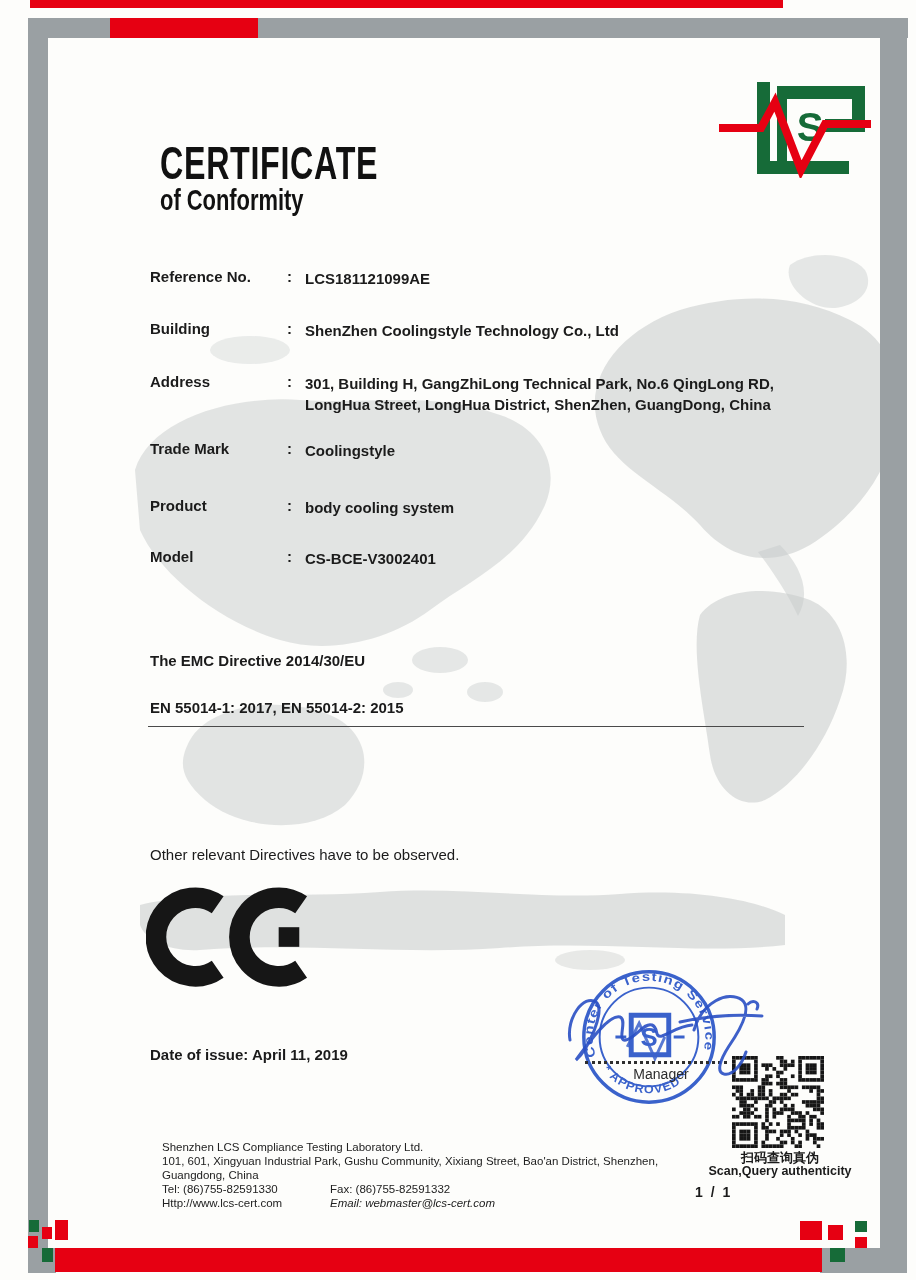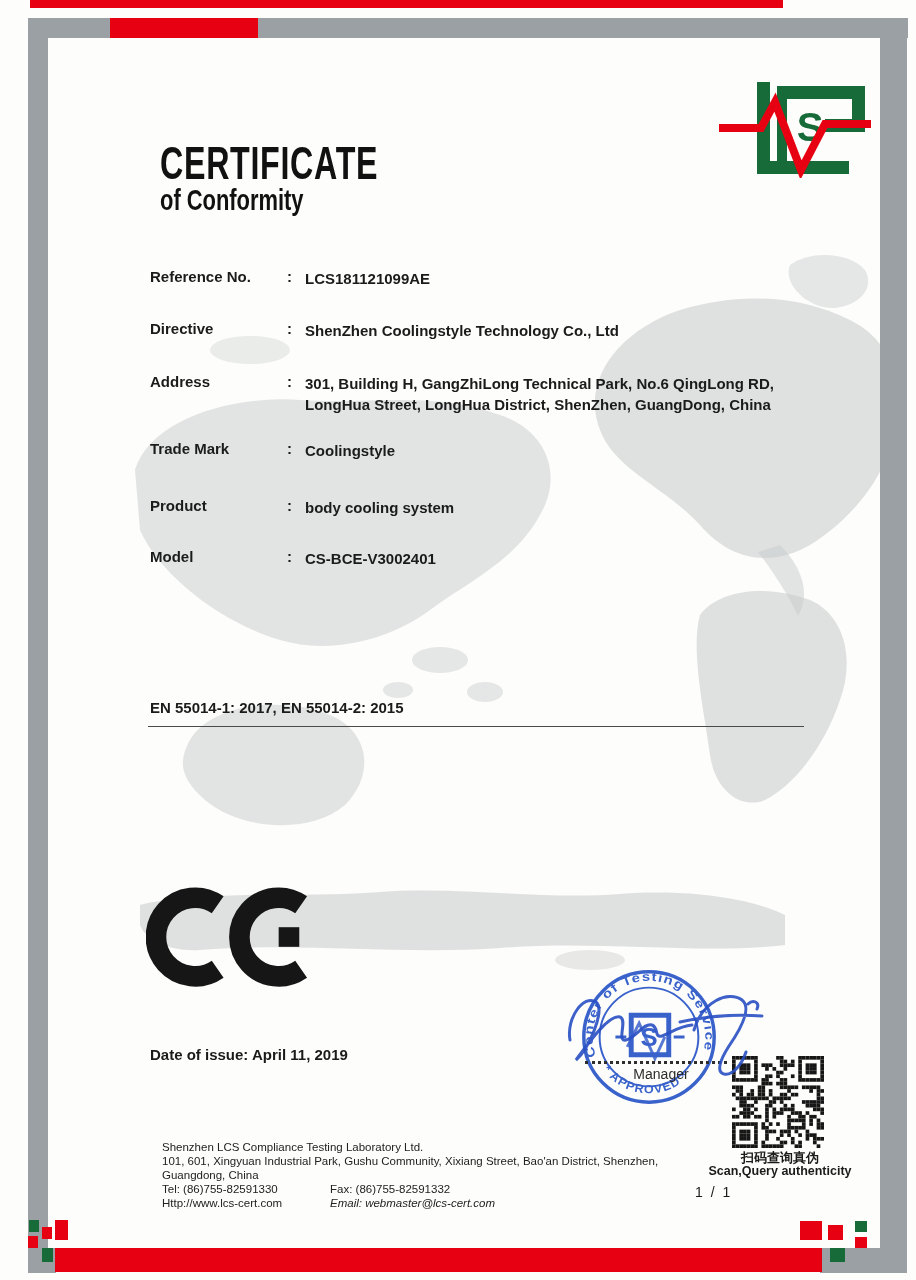--- a/index.html
+++ b/index.html
@@ -35,21 +35,21 @@
   .date{position:absolute;left:150px;top:1046px;font-size:15px;font-weight:bold;z-index:3;}
   
   .stamp{position:absolute;left:570px;top:958px;width:158px;height:158px;opacity:.92;z-index:4;}
   .sig{position:absolute;left:552px;top:972px;width:230px;height:110px;z-index:6;opacity:.9;}
   .dotline{position:absolute;left:585px;top:1061px;width:142px;border-top:3px dotted #2e2e2e;z-index:5;}
   .manager{position:absolute;left:600px;top:1066px;width:122px;text-align:center;font-size:14px;color:#2b2b2b;z-index:5;}
   
   .qr{position:absolute;left:732px;top:1056px;width:92px;height:92px;z-index:5;fill:#161616;}
   .qrCn{position:absolute;left:700px;top:1149px;width:160px;text-align:center;font-size:13px;font-weight:bold;z-index:3;}
   .qrEn{position:absolute;left:690px;top:1164px;width:180px;text-align:center;font-size:12.5px;font-weight:bold;z-index:3;}
-  .pageNum{position:absolute;left:695px;top:1184px;font-size:14px;font-weight:normal;letter-spacing:2px;z-index:3;}
+  .pageNum{position:absolute;left:695px;top:1184px;font-size:14px;font-weight:bold;letter-spacing:2px;z-index:3;}
   
   .foot{position:absolute;font-size:11.5px;line-height:13.5px;color:#222;z-index:3;}
   
   .logo{position:absolute;left:713px;top:68px;width:170px;height:110px;z-index:3;}
   .ce{position:absolute;left:146px;top:884px;width:175px;height:108px;z-index:3;}
 </style>
 </head>
 <body>
 
 <div class="page">
@@ -107,21 +107,21 @@
 
   <div class="title">CERTIFICATE</div>
   <div class="subtitle">of Conformity</div>
 
   <div class="row" style="top:268px">
     <span class="lbl">Reference No.</span>
     <span class="col">:</span>
     <span class="val">LCS181121099AE</span>
   </div>
   <div class="row" style="top:320px">
-    <span class="lbl">Directive</span>
+    <span class="lbl">Building</span>
     <span class="col">:</span>
     <span class="val">ShenZhen Coolingstyle Technology Co., Ltd</span>
   </div>
   <div class="row" style="top:373px">
     <span class="lbl">Address</span>
     <span class="col">:</span>
     <span class="val">301, Building H, GangZhiLong Technical Park, No.6 QingLong RD, LongHua Street, LongHua District, ShenZhen, GuangDong, China</span>
   </div>
   <div class="row" style="top:440px">
     <span class="lbl">Trade Mark</span>
@@ -132,22 +132,24 @@
     <span class="lbl">Product</span>
     <span class="col">:</span>
     <span class="val">body cooling system</span>
   </div>
   <div class="row" style="top:548px">
     <span class="lbl">Model</span>
     <span class="col">:</span>
     <span class="val">CS-BCE-V3002401</span>
   </div>
 
+  <div class="para bold" style="top:650px">The EMC Directive 2014/30/EU</div>
   <div class="para bold" style="top:697px">EN 55014-1: 2017, EN 55014-2: 2015</div>
   <div class="sep"></div>
+  <div class="para" style="top:844px">Other relevant Directives have to be observed.</div>
 
   <svg class="ce" viewBox="0 0 178 110" role="img" aria-label="CE">
     <g stroke="#161616" stroke-width="21" fill="none">
       <path d="M72.9,21.2 A40,40 0 1 0 72.9,86.8"></path>
       <path d="M157.9,21.2 A40,40 0 1 0 157.9,86.8"></path>
       <path d="M135,54 H156" stroke-width="20"></path>
     </g>
   </svg>
 
   <div class="date">Date of issue: April 11, 2019</div>

